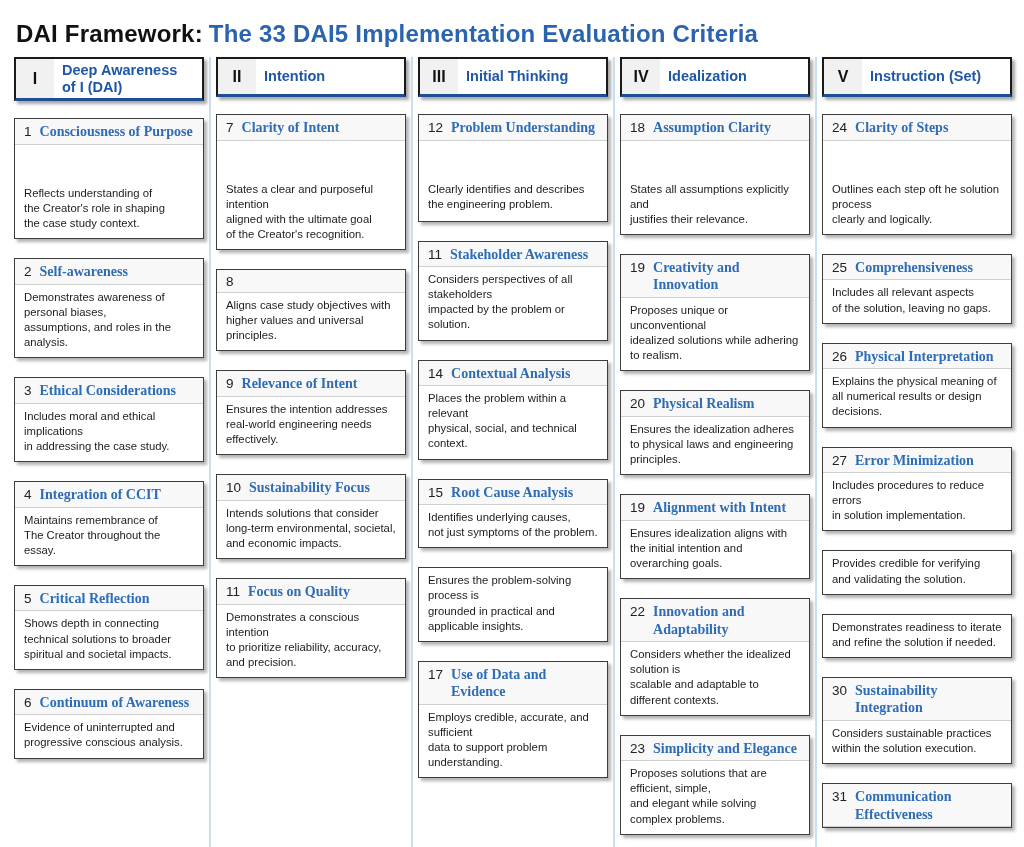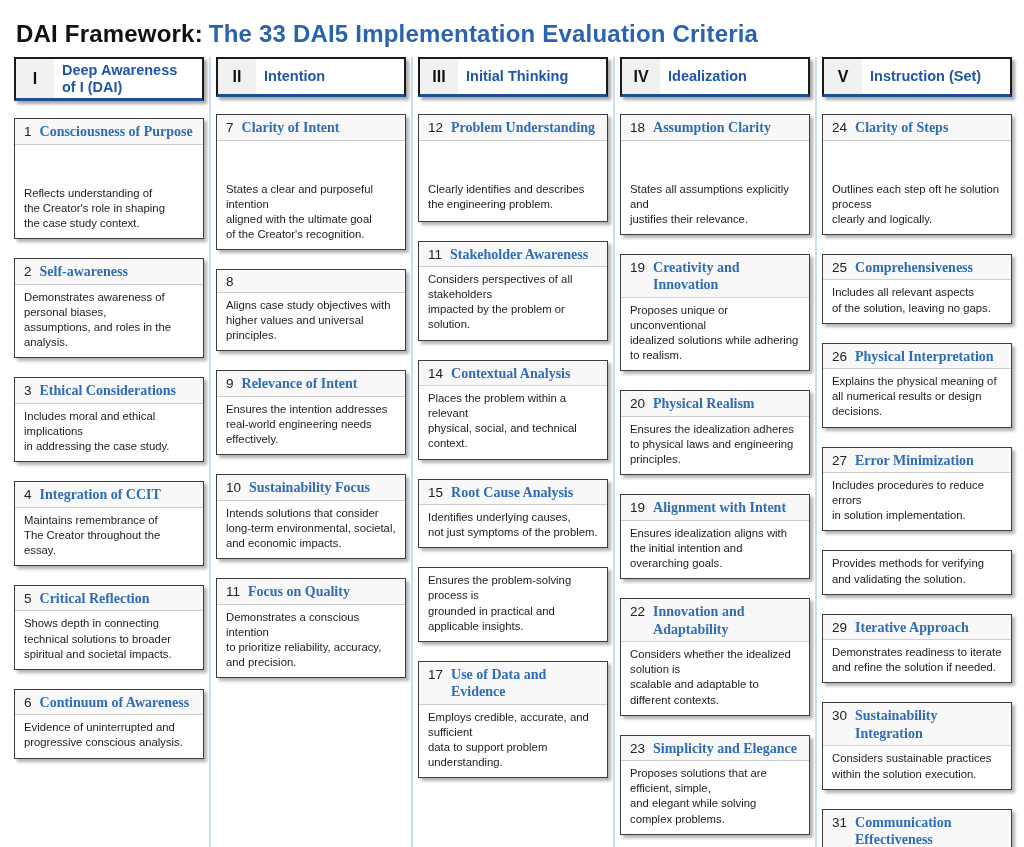--- a/index.html
+++ b/index.html
@@ -288,28 +288,24 @@
         </div>
         <div class="card">
           <div class="card-head">
             <span class="card-num">27</span>
             <span class="card-title">Error Minimization</span>
           </div>
           <div class="card-body">Includes procedures to reduce errors
 in solution implementation.</div>
         </div>
         <div class="card">
-          <div class="card-body">Provides methods for verifying
+          <div class="card-body">Provides credible for verifying
 and validating the solution.</div>
         </div>
         <div class="card">
-          <div class="card-head">
-            <span class="card-num">29</span>
-            <span class="card-title">Iterative Approach</span>
-          </div>
           <div class="card-body">Demonstrates readiness to iterate
 and refine the solution if needed.</div>
         </div>
         <div class="card">
           <div class="card-head">
             <span class="card-num">30</span>
             <span class="card-title">Sustainability Integration</span>
           </div>
           <div class="card-body">Considers sustainable practices
 within the solution execution.</div>

